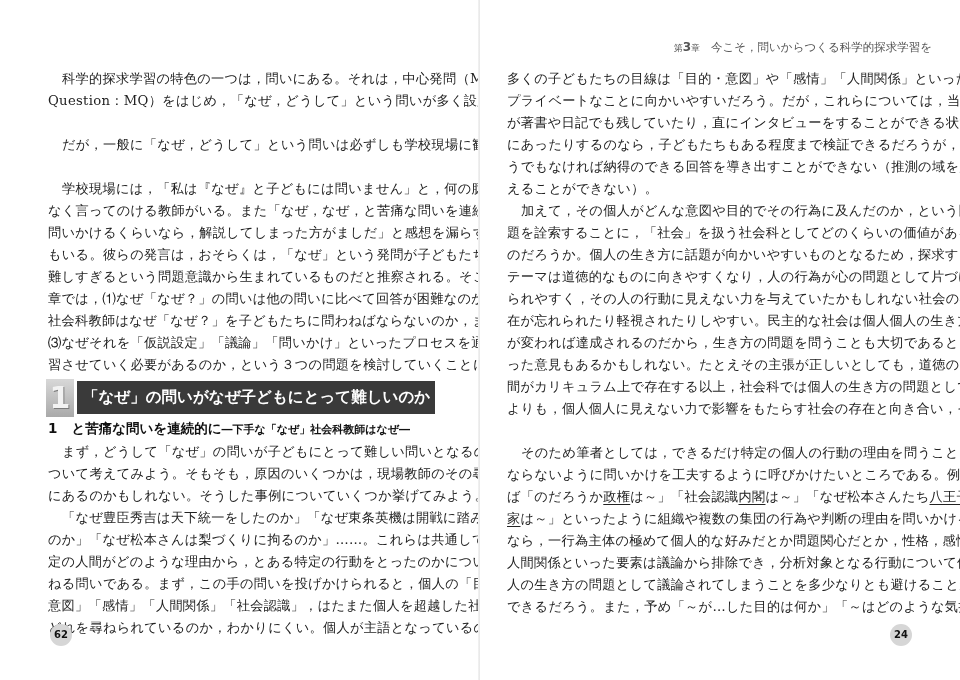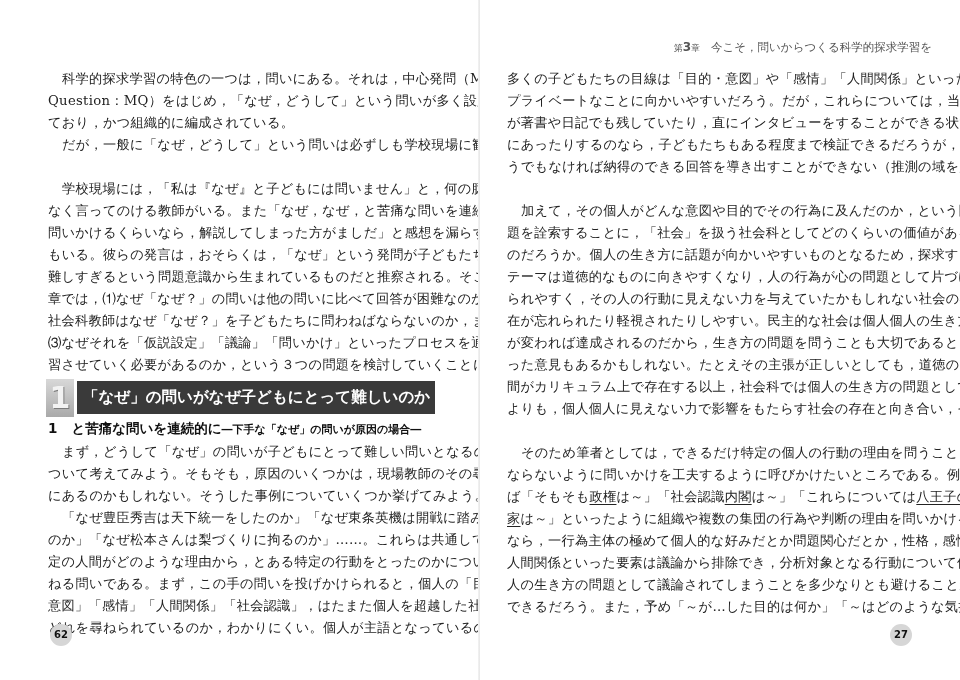--- a/index.html
+++ b/index.html
@@ -39,38 +39,37 @@
   .left .page-num { left:50px; }
   .right .page-num { left:410px; }
   u { text-decoration:underline; text-underline-offset:3px; }
 </style>
 </head>
 <body>
 
 <div class="page left">
   <div class="line indent" style="top:68px">科学的探求学習の特色の一つは，問いにある。それは，中心発問（Main</div>
   <div class="line" style="top:90px">Question：MQ）をはじめ，「なぜ，どうして」という問いが多く設定され</div>
-  <div class="line" style="top:112px">ており，かつ組織的に編成されている。</div>
   <div class="line indent" style="top:134px">だが，一般に「なぜ，どうして」という問いは必ずしも学校現場に歓迎さ</div>
   <div class="line indent" style="top:178px">学校現場には，「私は『なぜ』と子どもには問いません」と，何の臆面も</div>
   <div class="line" style="top:200px">なく言ってのける教師がいる。また「なぜ，なぜ，と苦痛な問いを連続的に</div>
   <div class="line" style="top:222px">問いかけるくらいなら，解説してしまった方がましだ」と感想を漏らす教師</div>
   <div class="line" style="top:244px">もいる。彼らの発言は，おそらくは，「なぜ」という発問が子どもたちには</div>
   <div class="line" style="top:266px">難しすぎるという問題意識から生まれているものだと推察される。そこで本</div>
   <div class="line" style="top:288px">章では，⑴なぜ「なぜ？」の問いは他の問いに比べて回答が困難なのか，⑵</div>
   <div class="line" style="top:310px">社会科教師はなぜ「なぜ？」を子どもたちに問わねばならないのか，また，</div>
   <div class="line" style="top:332px">⑶なぜそれを「仮説設定」「議論」「問いかけ」といったプロセスを通して学</div>
   <div class="line" style="top:354px">習させていく必要があるのか，という３つの問題を検討していくことにした</div>
 
   <div class="section-banner"></div>
   <div class="section-num">1</div>
   <div class="section-title">「なぜ」の問いがなぜ子どもにとって難しいのか</div>
 
   <div class="subheading">
-    <span class="num">1</span><span>と苦痛な問いを連続的に</span><span class="sub">―下手な「なぜ」の問いが原因の場合―</span>
+    <span class="num">1</span><span>と苦痛な問いを連続的に</span><span class="sub">―下手な「なぜ」社会科教師はなぜ―</span>
   </div>
 
   <div class="line indent" style="top:441px">まず，どうして「なぜ」の問いが子どもにとって難しい問いとなるのかに</div>
   <div class="line" style="top:463px">ついて考えてみよう。そもそも，原因のいくつかは，現場教師のその尋ね方</div>
   <div class="line" style="top:485px">にあるのかもしれない。そうした事例についていくつか挙げてみよう。</div>
   <div class="line indent" style="top:507px">「なぜ豊臣秀吉は天下統一をしたのか」「なぜ東条英機は開戦に踏み切った</div>
   <div class="line" style="top:529px">のか」「なぜ松本さんは梨づくりに拘るのか」……。これらは共通して，特</div>
   <div class="line" style="top:551px">定の人間がどのような理由から，とある特定の行動をとったのかについて尋</div>
   <div class="line" style="top:573px">ねる問いである。まず，この手の問いを投げかけられると，個人の「目的・</div>
   <div class="line" style="top:595px">意図」「感情」「人間関係」「社会認識」，はたまた個人を超越した社会背景の</div>
@@ -84,39 +83,40 @@
 <div class="page right">
   <div class="running-header">
     <span class="chap"><span>第</span><b>3</b><span>章</span></span>&nbsp;&nbsp;&nbsp;<span>今こそ，問いからつくる科学的探求学習を</span>
   </div>
 
   <div class="line" style="top:68px">多くの子どもたちの目線は「目的・意図」や「感情」「人間関係」といった</div>
   <div class="line" style="top:90px">プライベートなことに向かいやすいだろう。だが，これらについては，当人</div>
   <div class="line" style="top:112px">が著書や日記でも残していたり，直にインタビューをすることができる状況</div>
   <div class="line" style="top:134px">にあったりするのなら，子どもたちもある程度まで検証できるだろうが，そ</div>
   <div class="line" style="top:156px">うでもなければ納得のできる回答を導き出すことができない（推測の域を超</div>
+  <div class="line" style="top:178px">えることができない）。</div>
   <div class="line indent" style="top:200px">加えて，その個人がどんな意図や目的でその行為に及んだのか，という問</div>
   <div class="line" style="top:222px">題を詮索することに，「社会」を扱う社会科としてどのくらいの価値がある</div>
   <div class="line" style="top:244px">のだろうか。個人の生き方に話題が向かいやすいものとなるため，探求する</div>
   <div class="line" style="top:266px">テーマは道徳的なものに向きやすくなり，人の行為が心の問題として片づけ</div>
   <div class="line" style="top:288px">られやすく，その人の行動に見えない力を与えていたかもしれない社会の存</div>
   <div class="line" style="top:310px">在が忘れられたり軽視されたりしやすい。民主的な社会は個人個人の生き方</div>
   <div class="line" style="top:332px">が変われば達成されるのだから，生き方の問題を問うことも大切であるとい</div>
   <div class="line" style="top:354px">った意見もあるかもしれない。たとえその主張が正しいとしても，道徳の時</div>
   <div class="line" style="top:376px">間がカリキュラム上で存在する以上，社会科では個人の生き方の問題として</div>
   <div class="line" style="top:398px">よりも，個人個人に見えない力で影響をもたらす社会の存在と向き合い，そ</div>
   <div class="line indent" style="top:442px">そのため筆者としては，できるだけ特定の個人の行動の理由を問うことに</div>
   <div class="line" style="top:464px">ならないように問いかけを工夫するように呼びかけたいところである。例え</div>
 
   <div class="line" style="top:486px">
-    <span>ば「そもそも</span><u>政権</u><span>は～」「社会認識</span><u>内閣</u><span>は～」「これらについては</span><u>八王子の農</u>
+    <span>ば「のだろうか</span><u>政権</u><span>は～」「社会認識</span><u>内閣</u><span>は～」「なぜ松本さんたち</span><u>八王子の農</u>
   </div>
   <div class="line" style="top:508px">
     <u>家</u><span>は～」といったように組織や複数の集団の行為や判断の理由を問いかける</span>
   </div>
 
   <div class="line" style="top:530px">なら，一行為主体の極めて個人的な好みだとか問題関心だとか，性格，感情，</div>
   <div class="line" style="top:552px">人間関係といった要素は議論から排除でき，分析対象となる行動について個</div>
   <div class="line" style="top:574px">人の生き方の問題として議論されてしまうことを多少なりとも避けることが</div>
   <div class="line" style="top:596px">できるだろう。また，予め「～が…した目的は何か」「～はどのような気持</div>
 
-  <div class="page-num" style="top:624px">27</div>
+  <div class="page-num" style="top:624px">24</div>
 </div>
 
 </body></html>

